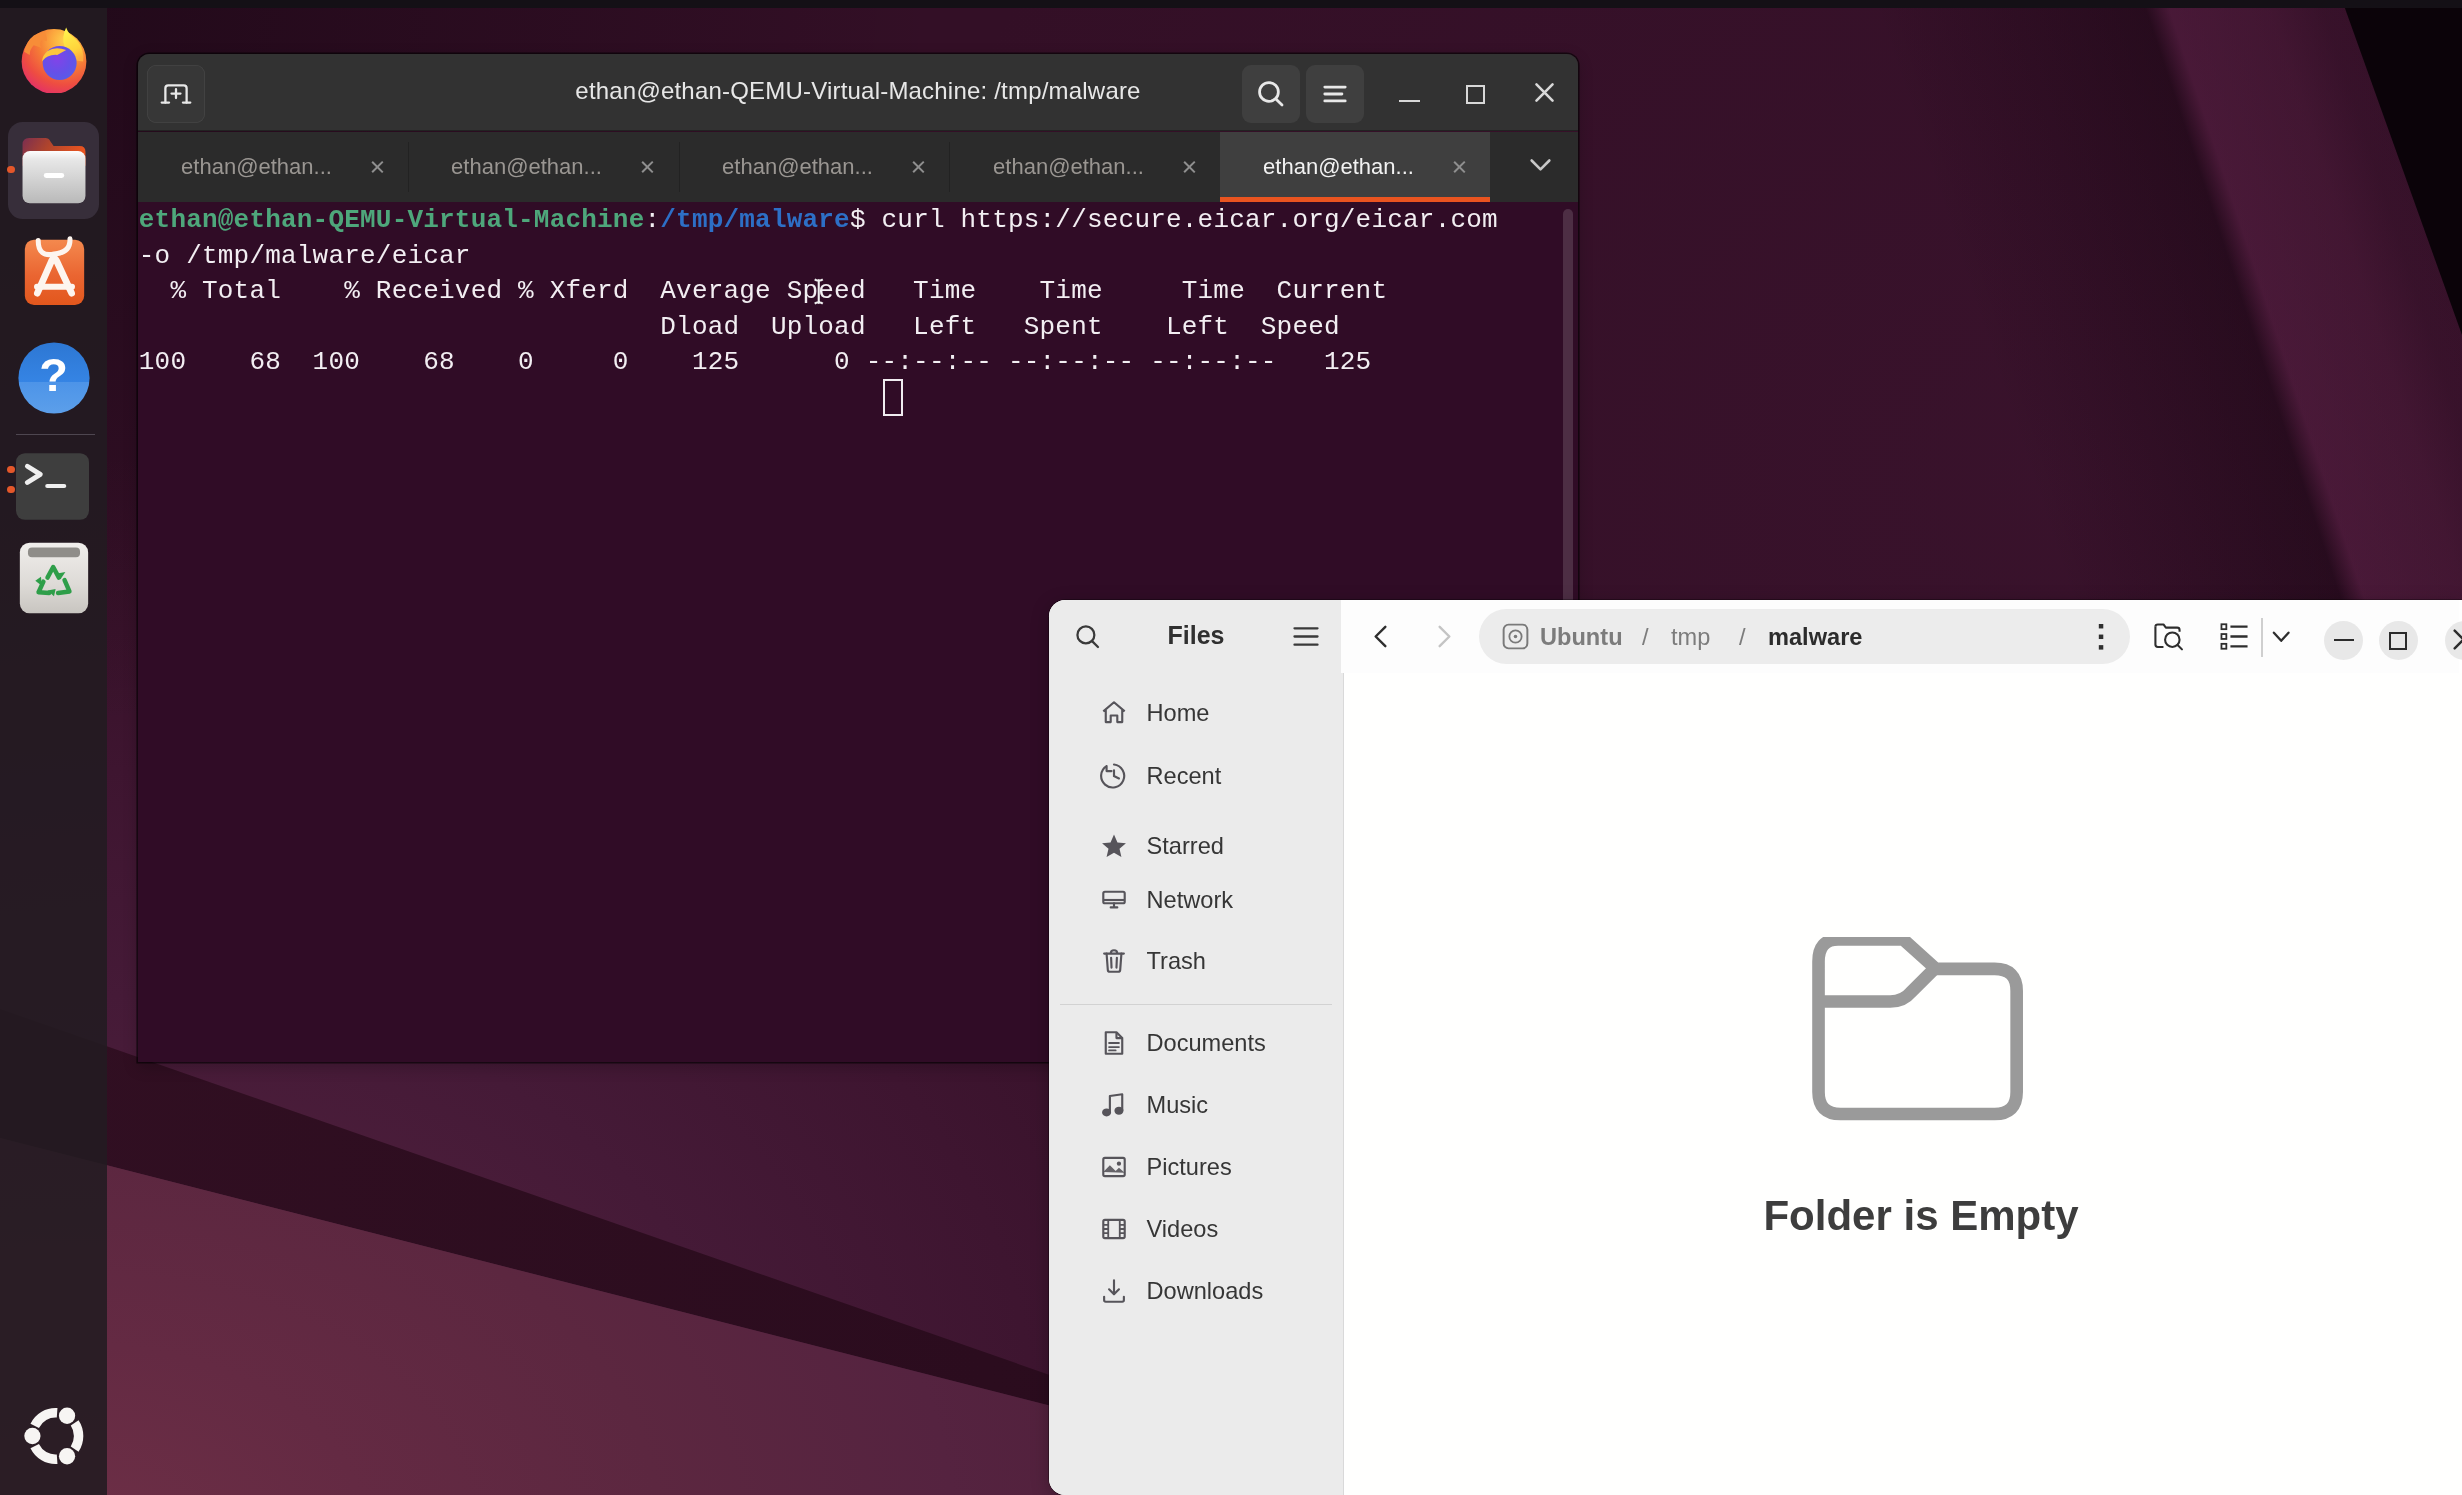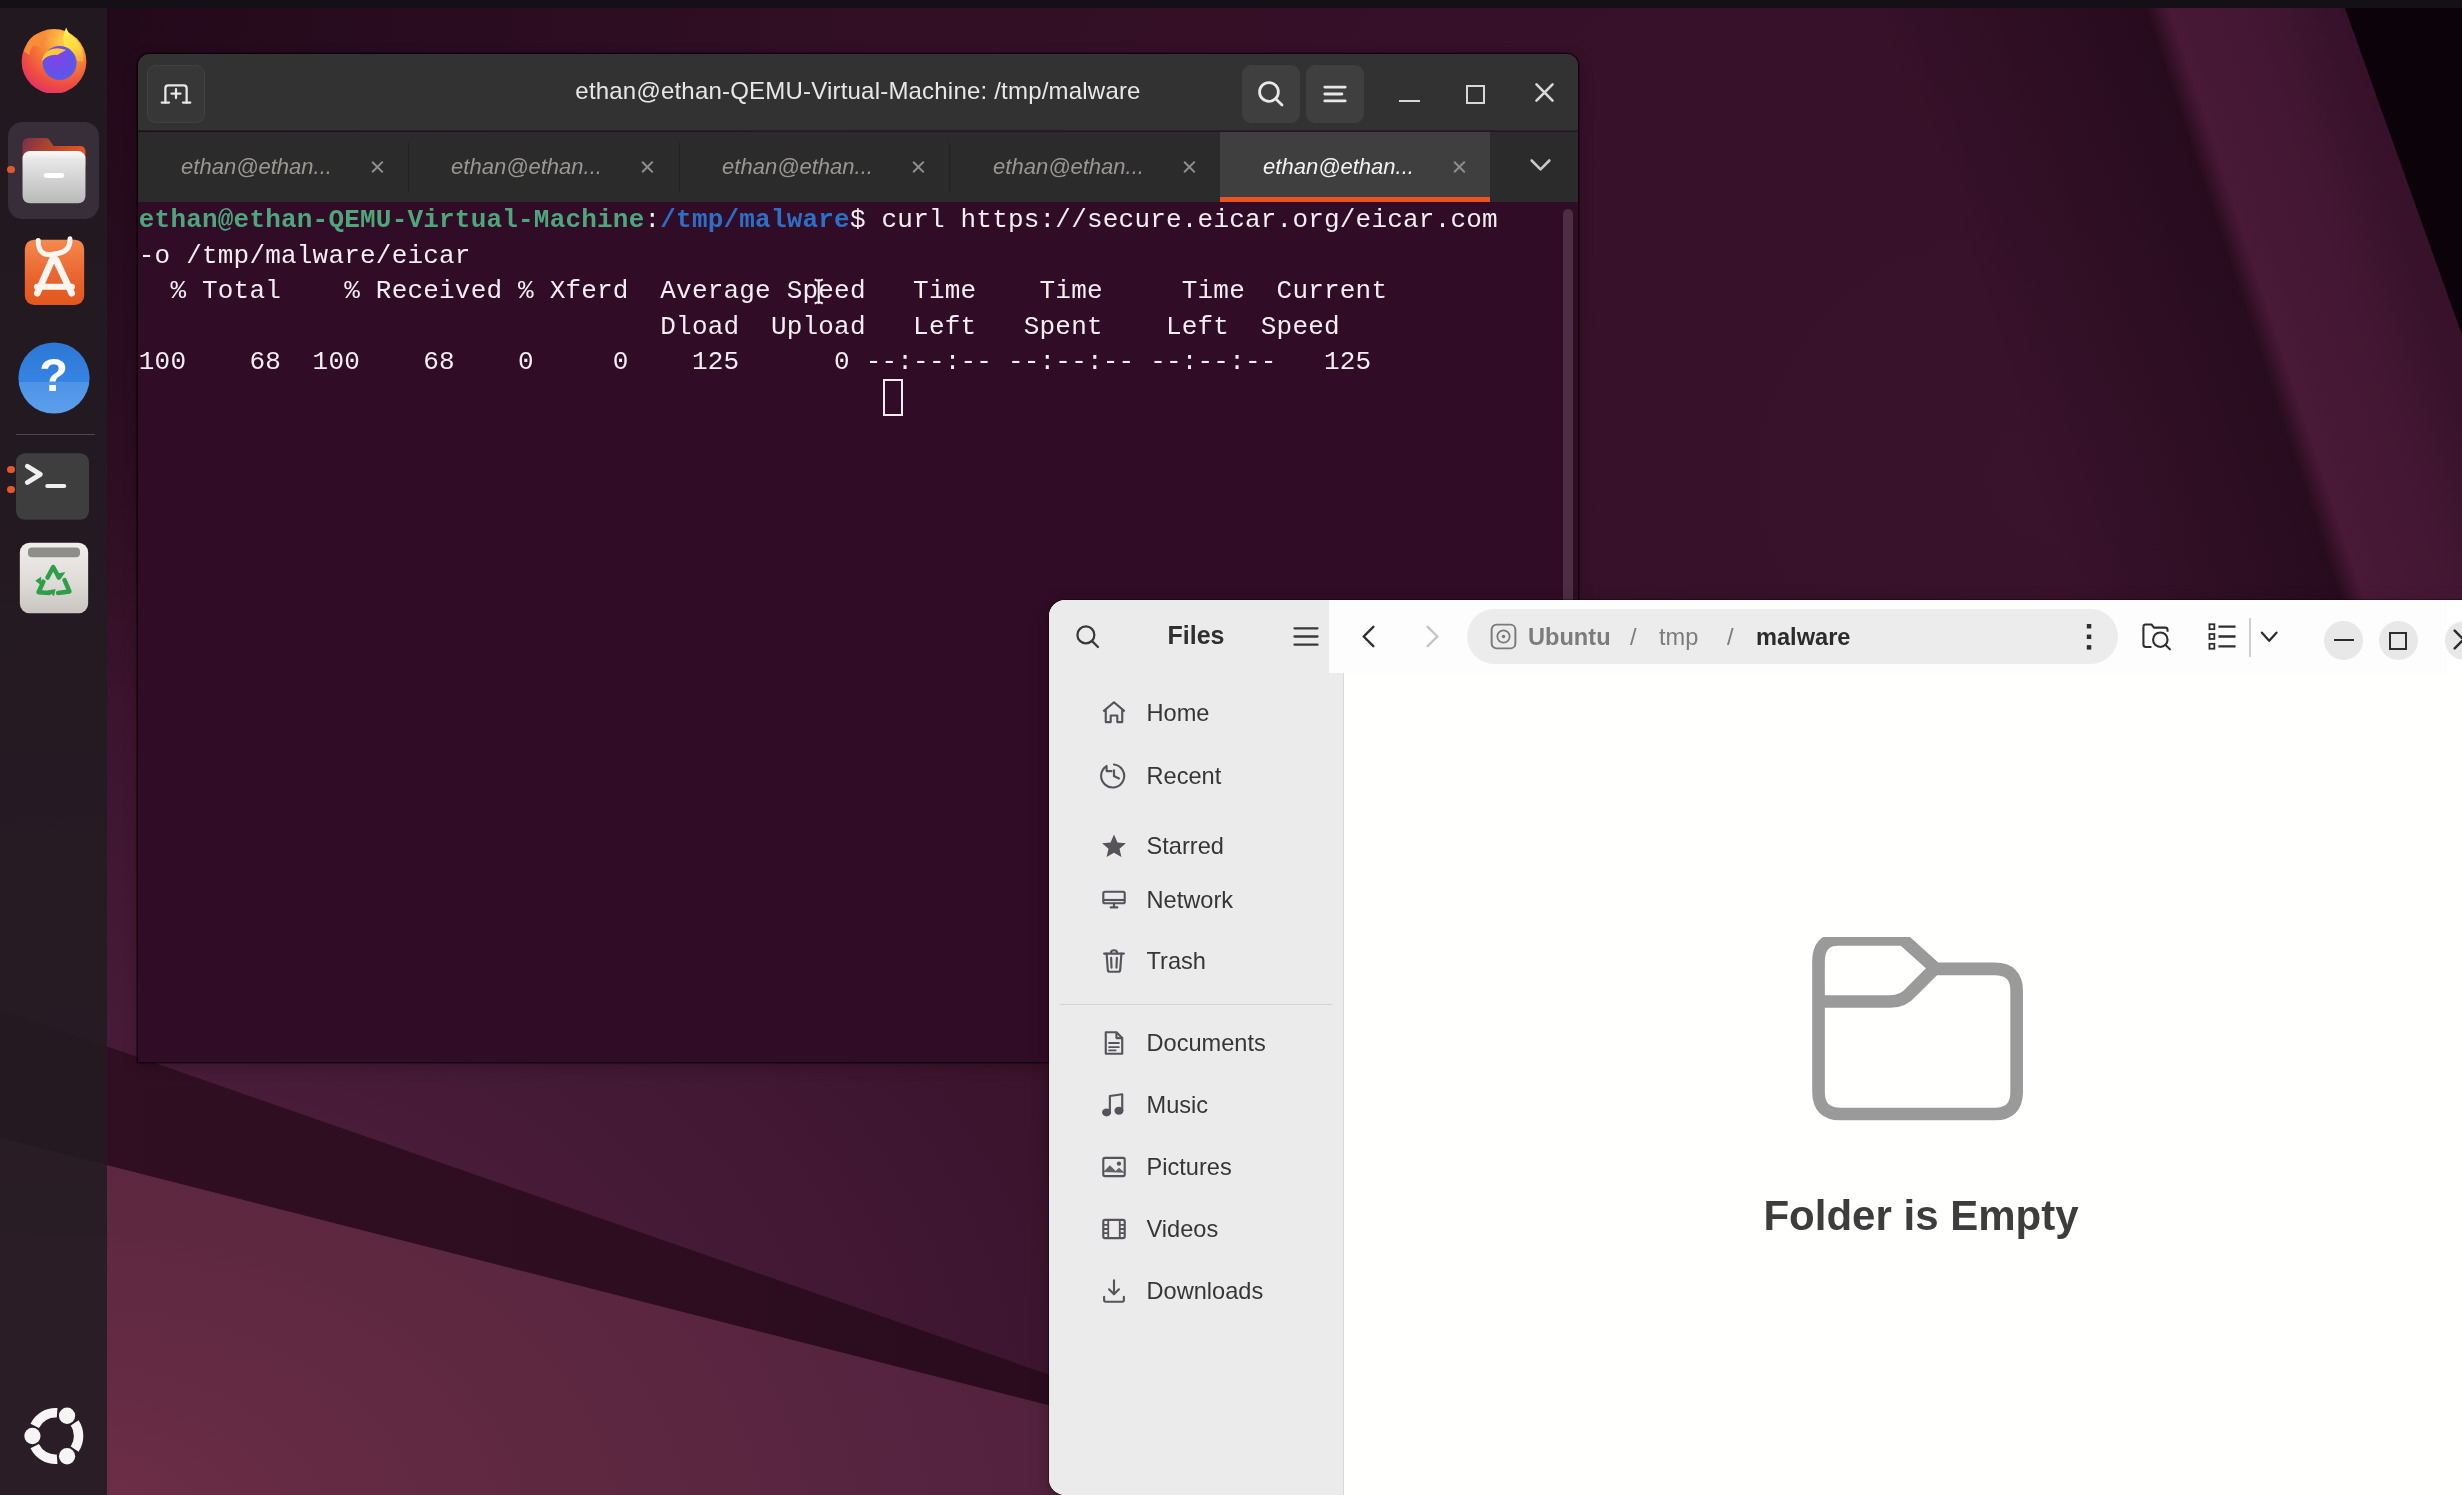--- a/index.html
+++ b/index.html
@@ -37,21 +37,21 @@
 .dot { position:absolute; width:7.3px; height:7.3px; border-radius:50%; background:#e4572a; }
 #term { left:138px; top:54px; width:1440px; height:1008px; border-radius:11.4px 11.4px 0 0;
   box-shadow: 0 0 0 1.6px rgba(0,0,0,0.6), 0 4.9px 14.7px rgba(0,0,0,0.22); overflow:hidden; }
 #term .titlebar { position:absolute; left:0; top:0; width:100%; height:77px; background:#323232; border-bottom:0.8px solid #222222; }
 #term .title { position:absolute; left:0; right:0; top:23px; text-align:center; color:#e7e7e7; font-size:24px; font-weight:normal; letter-spacing:0.2px;}
 .tbtn { position:absolute; top:11.4px; width:58px; height:58px; border-radius:9px; }
 #term .newtab { left:9px; background:#373737; box-shadow: inset 0 0 0 0.8px #454545; }
 #term .search { left:1104px; background:#3f3f3f; }
 #term .menu { left:1168px; background:#3f3f3f; }
 #term .tabbar { position:absolute; left:0; top:78px; width:100%; height:70px; background:#2b2b2b; }
-.tab { position:absolute; top:0; height:70px; width:270px;font-style:italic; }
+.tab { position:absolute; top:0; height:70px; width:270px; }
 .tab .lbl { position:absolute; left:0; right:33px; top:0; bottom:0; display:flex; align-items:center; justify-content:center; color:#9a9692; font-size:22px; }
 .tab .x { position:absolute; right:15.5px; top:19.5px; width:31px; height:31px; }
 .tab .x::before, .tab .x::after { content:""; position:absolute; left:8.1px; top:14.5px; width:14.7px; height:2px; background:#8f8f8f; }
 .tab .x::before { transform:rotate(45deg); }
 .tab .x::after { transform:rotate(-45deg); }
 .tab.active { background:#3f3f3f; }
 .tab.active .lbl { color:#f2f2f2; }
 .tabsep { position:absolute; top:9.8px; height:50px; width:0.8px; background:#222222; }
 #term .underline { position:absolute; left:1082px; top:143px; width:270px; height:4.9px; background:#e95420; }
 #term .tabchev { position:absolute; left:1384px; top:92px; width:37px; height:37px; }
@@ -63,21 +63,21 @@
 #term .scroll { position:absolute; right:4.9px; top:6.5px; width:10.6px; height:852px; background:rgba(255,255,255,0.14); border-radius:5.7px; }
 #term .ibeam { position:absolute; left:671px; top:75px; width:19.5px; height:29px; }
 #files { left:1049px; top:600px; width:1414px; height:895px; background:#ffffff; border-radius:16.3px 0 0 16.3px;
   box-shadow: 0 0 0 0.8px rgba(0,0,0,0.4), 0 4.9px 18px rgba(0,0,0,0.25); overflow:hidden; }
 #files .sidebar { position:absolute; left:0; top:0; width:295px; height:100%; background:#ebebeb; border-right:0.8px solid #d9d9d9; }
 #files .sbtitle { position:absolute; left:0; top:21px; width:100%; text-align:center; font-weight:bold; font-size:25px; color:#303030; }
 .sbrow { position:absolute; left:19.5px; width:256px; height:52px; color:#363636; font-size:23.6px; }
 .sbrow .ic { position:absolute; left:31px; top:50%; transform:translateY(-50%); width:28px; height:28px; }
 .sbrow .tx { position:absolute; left:78px; top:50%; transform:translateY(-50%); white-space:nowrap; }
 #files .sbsep { position:absolute; left:11.4px; width:272px; height:0.8px; background:#d2d2d2; }
-#files .toolbar { position:absolute; left:280px; top:0; width:1118px; height:73px; background:#fdfdfd; }
+#files .toolbar { position:absolute; left:292px; top:0; width:1118px; height:73px; background:#fdfdfd; }
 #files .crumb { position:absolute; left:138px; top:9px; width:651px; height:55px; background:#ececec; border-radius:28px; }
 #files .content { position:absolute; left:296px; top:73px; width:1118px; height:822px; background:#fffffe; }
 #files .emptyttl { position:absolute; left:313px; top:592px; width:1118px; text-align:center; font-size:42px; font-weight:bold; color:#3d3d3d; }
 .wbtn { position:absolute; width:39px; height:39px; border-radius:50%; background:#e8e8e8; }
 svg { display:block; }
 .crumbtxt { position:absolute; top:50%; transform:translateY(-50%); font-size:23.6px; color:#7c7c7c; white-space:nowrap; }
 </style>
 </head>
 <body>
 

